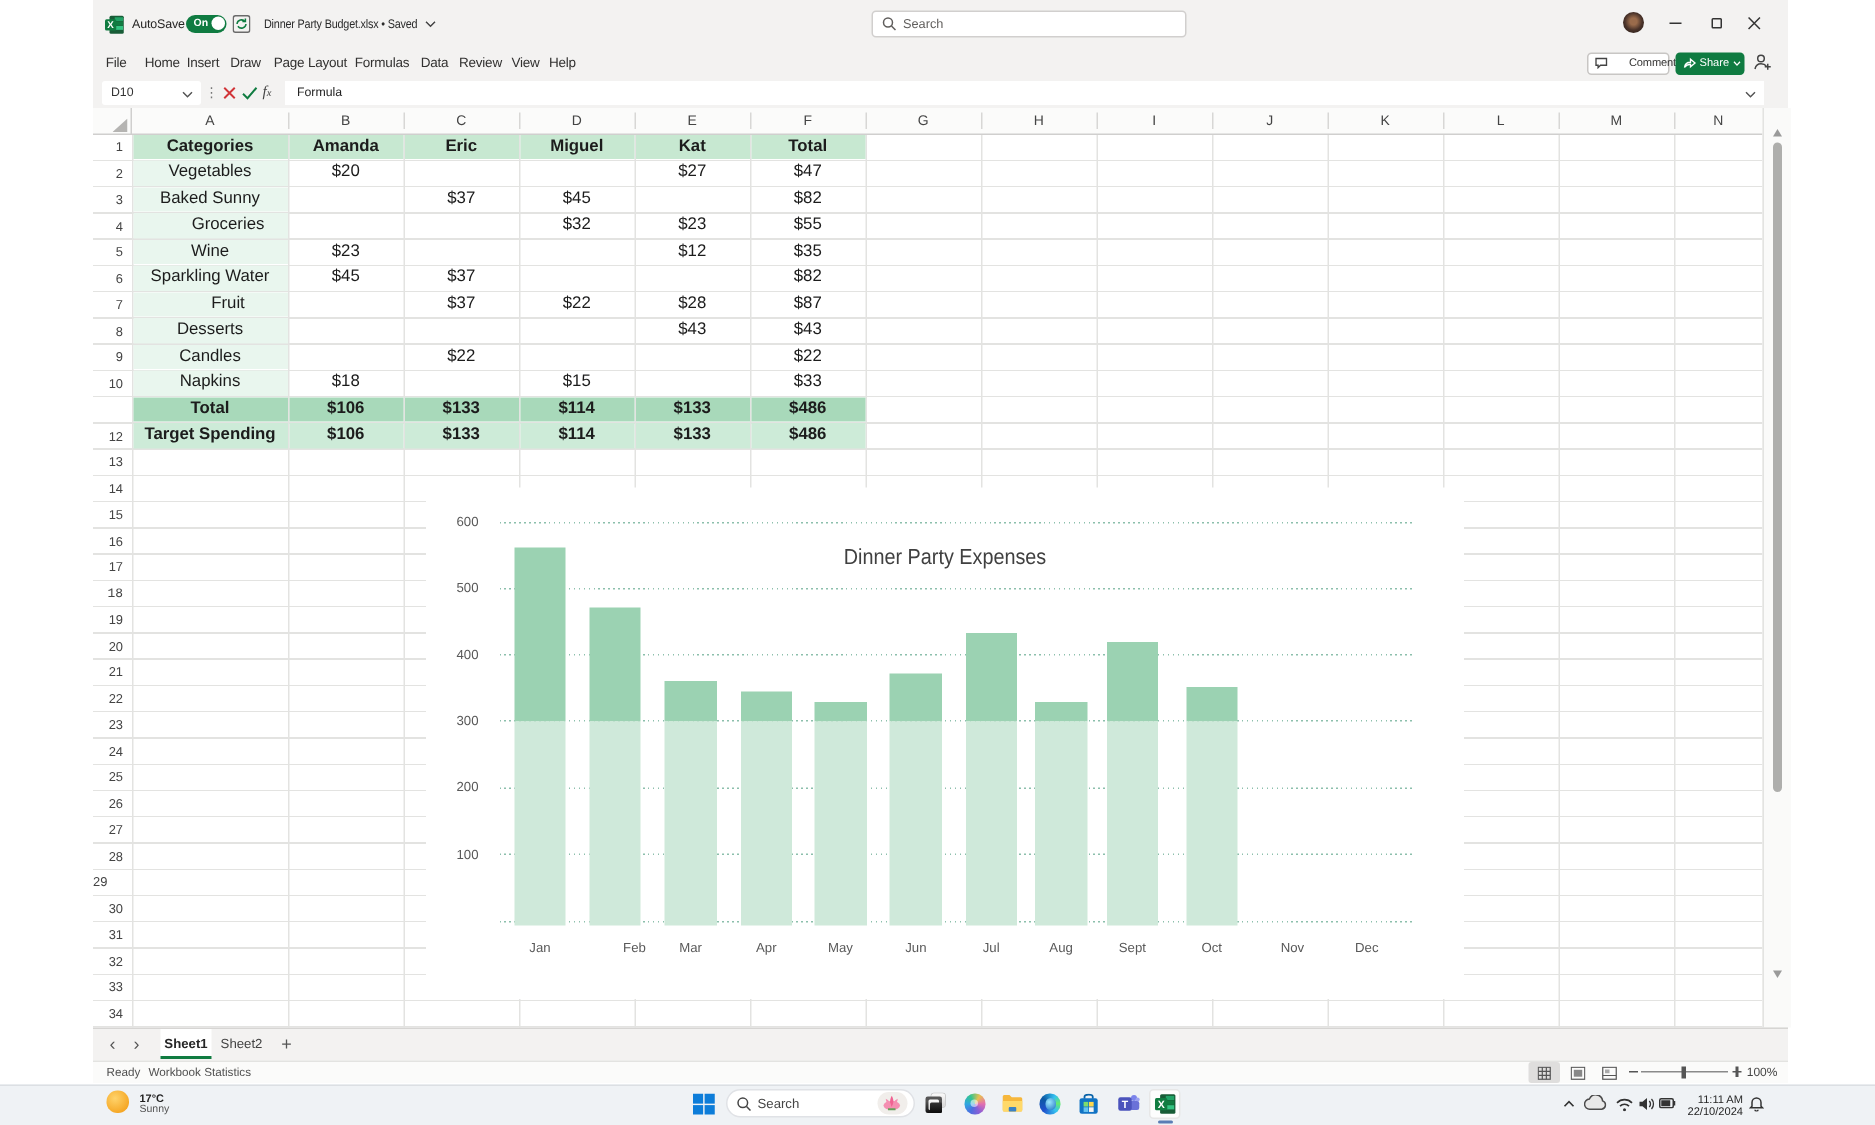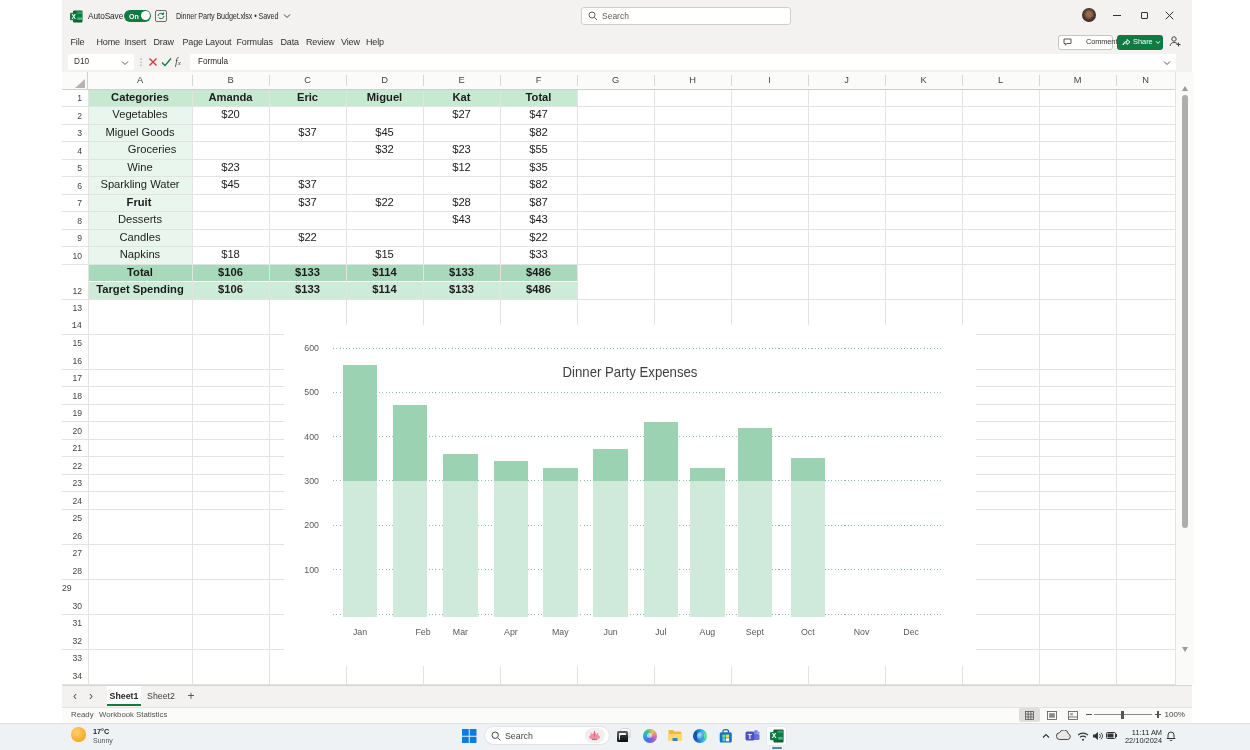--- a/index.html
+++ b/index.html
@@ -142,25 +142,25 @@
 <div class="abs" style="left:62px;top:150.75px;width:20px;transform:translateY(-50%);font-size:8.6px;color:#444;text-align:right;line-height:1;">4</div>
 <div class="abs" style="left:62px;top:168.25px;width:20px;transform:translateY(-50%);font-size:8.6px;color:#444;text-align:right;line-height:1;">5</div>
 <div class="abs" style="left:62px;top:185.75px;width:20px;transform:translateY(-50%);font-size:8.6px;color:#444;text-align:right;line-height:1;">6</div>
 <div class="abs" style="left:62px;top:203.25px;width:20px;transform:translateY(-50%);font-size:8.6px;color:#444;text-align:right;line-height:1;">7</div>
 <div class="abs" style="left:62px;top:220.75px;width:20px;transform:translateY(-50%);font-size:8.6px;color:#444;text-align:right;line-height:1;">8</div>
 <div class="abs" style="left:62px;top:238.25px;width:20px;transform:translateY(-50%);font-size:8.6px;color:#444;text-align:right;line-height:1;">9</div>
 <div class="abs" style="left:62px;top:255.75px;width:20px;transform:translateY(-50%);font-size:8.6px;color:#444;text-align:right;line-height:1;">10</div>
 <div class="abs" style="left:78px;top:273.25px;width:20px;transform:translateY(-50%);font-size:8.6px;color:#444;text-align:right;line-height:1;">11</div>
 <div class="abs" style="left:62px;top:290.75px;width:20px;transform:translateY(-50%);font-size:8.6px;color:#444;text-align:right;line-height:1;">12</div>
 <div class="abs" style="left:62px;top:308.25px;width:20px;transform:translateY(-50%);font-size:8.6px;color:#444;text-align:right;line-height:1;">13</div>
-<div class="abs" style="left:62px;top:325.75px;width:20px;transform:translateY(-50%);font-size:8.6px;color:#444;text-align:right;line-height:1;font-family:Liberation Mono, monospace;">14</div>
+<div class="abs" style="left:62px;top:325.75px;width:20px;transform:translateY(-50%);font-size:8.6px;color:#444;text-align:right;line-height:1;">14</div>
 <div class="abs" style="left:62px;top:343.25px;width:20px;transform:translateY(-50%);font-size:8.6px;color:#444;text-align:right;line-height:1;">15</div>
 <div class="abs" style="left:62px;top:360.75px;width:20px;transform:translateY(-50%);font-size:8.6px;color:#444;text-align:right;line-height:1;">16</div>
 <div class="abs" style="left:62px;top:378.25px;width:20px;transform:translateY(-50%);font-size:8.6px;color:#444;text-align:right;line-height:1;">17</div>
-<div class="abs" style="left:62px;top:395.75px;width:20px;transform:translateY(-50%);font-size:8.6px;color:#444;text-align:right;line-height:1;">18</div>
+<div class="abs" style="left:62px;top:395.75px;width:20px;transform:translateY(-50%);font-size:8.6px;color:#444;text-align:right;line-height:1;font-family:Liberation Mono, monospace;">18</div>
 <div class="abs" style="left:62px;top:413.25px;width:20px;transform:translateY(-50%);font-size:8.6px;color:#444;text-align:right;line-height:1;">19</div>
 <div class="abs" style="left:62px;top:430.75px;width:20px;transform:translateY(-50%);font-size:8.6px;color:#444;text-align:right;line-height:1;">20</div>
 <div class="abs" style="left:62px;top:448.25px;width:20px;transform:translateY(-50%);font-size:8.6px;color:#444;text-align:right;line-height:1;">21</div>
 <div class="abs" style="left:62px;top:465.75px;width:20px;transform:translateY(-50%);font-size:8.6px;color:#444;text-align:right;line-height:1;">22</div>
 <div class="abs" style="left:62px;top:483.25px;width:20px;transform:translateY(-50%);font-size:8.6px;color:#444;text-align:right;line-height:1;">23</div>
 <div class="abs" style="left:62px;top:500.75px;width:20px;transform:translateY(-50%);font-size:8.6px;color:#444;text-align:right;line-height:1;">24</div>
 <div class="abs" style="left:62px;top:518.25px;width:20px;transform:translateY(-50%);font-size:8.6px;color:#444;text-align:right;line-height:1;">25</div>
 <div class="abs" style="left:62px;top:535.75px;width:20px;transform:translateY(-50%);font-size:8.6px;color:#444;text-align:right;line-height:1;">26</div>
 <div class="abs" style="left:62px;top:553.25px;width:20px;transform:translateY(-50%);font-size:8.6px;color:#444;text-align:right;line-height:1;">27</div>
 <div class="abs" style="left:62px;top:570.75px;width:20px;transform:translateY(-50%);font-size:8.6px;color:#444;text-align:right;line-height:1;">28</div>
@@ -181,41 +181,41 @@
 <div class="abs" style="left:424px;top:89.5px;width:76px;height:16.5px;background:#c7e8d1;"></div>
 <div class="abs" style="left:461.5px;top:97.75px;transform:translate(-50%,-50%);font-size:11.2px;color:#1c1c1c;font-weight:bold;white-space:nowrap;line-height:1;">Kat</div>
 <div class="abs" style="left:501px;top:89.5px;width:76px;height:16.5px;background:#c7e8d1;"></div>
 <div class="abs" style="left:538.5px;top:97.75px;transform:translate(-50%,-50%);font-size:11.2px;color:#1c1c1c;font-weight:bold;white-space:nowrap;line-height:1;">Total</div>
 <div class="abs" style="left:89px;top:107.0px;width:103px;height:16.5px;background:#e9f6ee;"></div>
 <div class="abs" style="left:140.0px;top:115.25px;transform:translate(-50%,-50%);font-size:11.2px;color:#1c1c1c;font-weight:normal;white-space:nowrap;line-height:1;">Vegetables</div>
 <div class="abs" style="left:230.5px;top:115.25px;transform:translate(-50%,-50%);font-size:11.2px;color:#1c1c1c;font-weight:normal;white-space:nowrap;line-height:1;">$20</div>
 <div class="abs" style="left:461.5px;top:115.25px;transform:translate(-50%,-50%);font-size:11.2px;color:#1c1c1c;font-weight:normal;white-space:nowrap;line-height:1;">$27</div>
 <div class="abs" style="left:538.5px;top:115.25px;transform:translate(-50%,-50%);font-size:11.2px;color:#1c1c1c;font-weight:normal;white-space:nowrap;line-height:1;">$47</div>
 <div class="abs" style="left:89px;top:124.5px;width:103px;height:16.5px;background:#e9f6ee;"></div>
-<div class="abs" style="left:140.0px;top:132.75px;transform:translate(-50%,-50%);font-size:11.2px;color:#1c1c1c;font-weight:normal;white-space:nowrap;line-height:1;">Miguel Goods</div>
+<div class="abs" style="left:140.0px;top:132.75px;transform:translate(-50%,-50%);font-size:11.2px;color:#1c1c1c;font-weight:normal;white-space:nowrap;line-height:1;">Baked Sunny</div>
 <div class="abs" style="left:307.5px;top:132.75px;transform:translate(-50%,-50%);font-size:11.2px;color:#1c1c1c;font-weight:normal;white-space:nowrap;line-height:1;">$37</div>
 <div class="abs" style="left:384.5px;top:132.75px;transform:translate(-50%,-50%);font-size:11.2px;color:#1c1c1c;font-weight:normal;white-space:nowrap;line-height:1;">$45</div>
 <div class="abs" style="left:538.5px;top:132.75px;transform:translate(-50%,-50%);font-size:11.2px;color:#1c1c1c;font-weight:normal;white-space:nowrap;line-height:1;">$82</div>
 <div class="abs" style="left:89px;top:142.0px;width:103px;height:16.5px;background:#e9f6ee;"></div>
 <div class="abs" style="left:152px;top:150.25px;transform:translate(-50%,-50%);font-size:11.2px;color:#1c1c1c;font-weight:normal;white-space:nowrap;line-height:1;">Groceries</div>
 <div class="abs" style="left:384.5px;top:150.25px;transform:translate(-50%,-50%);font-size:11.2px;color:#1c1c1c;font-weight:normal;white-space:nowrap;line-height:1;">$32</div>
 <div class="abs" style="left:461.5px;top:150.25px;transform:translate(-50%,-50%);font-size:11.2px;color:#1c1c1c;font-weight:normal;white-space:nowrap;line-height:1;">$23</div>
 <div class="abs" style="left:538.5px;top:150.25px;transform:translate(-50%,-50%);font-size:11.2px;color:#1c1c1c;font-weight:normal;white-space:nowrap;line-height:1;">$55</div>
 <div class="abs" style="left:89px;top:159.5px;width:103px;height:16.5px;background:#e9f6ee;"></div>
 <div class="abs" style="left:140.0px;top:167.75px;transform:translate(-50%,-50%);font-size:11.2px;color:#1c1c1c;font-weight:normal;white-space:nowrap;line-height:1;">Wine</div>
 <div class="abs" style="left:230.5px;top:167.75px;transform:translate(-50%,-50%);font-size:11.2px;color:#1c1c1c;font-weight:normal;white-space:nowrap;line-height:1;">$23</div>
 <div class="abs" style="left:461.5px;top:167.75px;transform:translate(-50%,-50%);font-size:11.2px;color:#1c1c1c;font-weight:normal;white-space:nowrap;line-height:1;">$12</div>
 <div class="abs" style="left:538.5px;top:167.75px;transform:translate(-50%,-50%);font-size:11.2px;color:#1c1c1c;font-weight:normal;white-space:nowrap;line-height:1;">$35</div>
 <div class="abs" style="left:89px;top:177.0px;width:103px;height:16.5px;background:#e9f6ee;"></div>
 <div class="abs" style="left:140.0px;top:185.25px;transform:translate(-50%,-50%);font-size:11.2px;color:#1c1c1c;font-weight:normal;white-space:nowrap;line-height:1;">Sparkling Water</div>
 <div class="abs" style="left:230.5px;top:185.25px;transform:translate(-50%,-50%);font-size:11.2px;color:#1c1c1c;font-weight:normal;white-space:nowrap;line-height:1;">$45</div>
 <div class="abs" style="left:307.5px;top:185.25px;transform:translate(-50%,-50%);font-size:11.2px;color:#1c1c1c;font-weight:normal;white-space:nowrap;line-height:1;">$37</div>
 <div class="abs" style="left:538.5px;top:185.25px;transform:translate(-50%,-50%);font-size:11.2px;color:#1c1c1c;font-weight:normal;white-space:nowrap;line-height:1;">$82</div>
 <div class="abs" style="left:89px;top:194.5px;width:103px;height:16.5px;background:#e9f6ee;"></div>
-<div class="abs" style="left:139px;top:202.75px;transform:translate(-50%,-50%);font-size:11.2px;color:#1c1c1c;font-weight:bold;white-space:nowrap;line-height:1;">Fruit</div>
+<div class="abs" style="left:152px;top:202.75px;transform:translate(-50%,-50%);font-size:11.2px;color:#1c1c1c;font-weight:normal;white-space:nowrap;line-height:1;">Fruit</div>
 <div class="abs" style="left:307.5px;top:202.75px;transform:translate(-50%,-50%);font-size:11.2px;color:#1c1c1c;font-weight:normal;white-space:nowrap;line-height:1;">$37</div>
 <div class="abs" style="left:384.5px;top:202.75px;transform:translate(-50%,-50%);font-size:11.2px;color:#1c1c1c;font-weight:normal;white-space:nowrap;line-height:1;">$22</div>
 <div class="abs" style="left:461.5px;top:202.75px;transform:translate(-50%,-50%);font-size:11.2px;color:#1c1c1c;font-weight:normal;white-space:nowrap;line-height:1;">$28</div>
 <div class="abs" style="left:538.5px;top:202.75px;transform:translate(-50%,-50%);font-size:11.2px;color:#1c1c1c;font-weight:normal;white-space:nowrap;line-height:1;">$87</div>
 <div class="abs" style="left:89px;top:212.0px;width:103px;height:16.5px;background:#e9f6ee;"></div>
 <div class="abs" style="left:140.0px;top:220.25px;transform:translate(-50%,-50%);font-size:11.2px;color:#1c1c1c;font-weight:normal;white-space:nowrap;line-height:1;">Desserts</div>
 <div class="abs" style="left:461.5px;top:220.25px;transform:translate(-50%,-50%);font-size:11.2px;color:#1c1c1c;font-weight:normal;white-space:nowrap;line-height:1;">$43</div>
 <div class="abs" style="left:538.5px;top:220.25px;transform:translate(-50%,-50%);font-size:11.2px;color:#1c1c1c;font-weight:normal;white-space:nowrap;line-height:1;">$43</div>
 <div class="abs" style="left:89px;top:229.5px;width:103px;height:16.5px;background:#e9f6ee;"></div>
 <div class="abs" style="left:140.0px;top:237.75px;transform:translate(-50%,-50%);font-size:11.2px;color:#1c1c1c;font-weight:normal;white-space:nowrap;line-height:1;">Candles</div>

